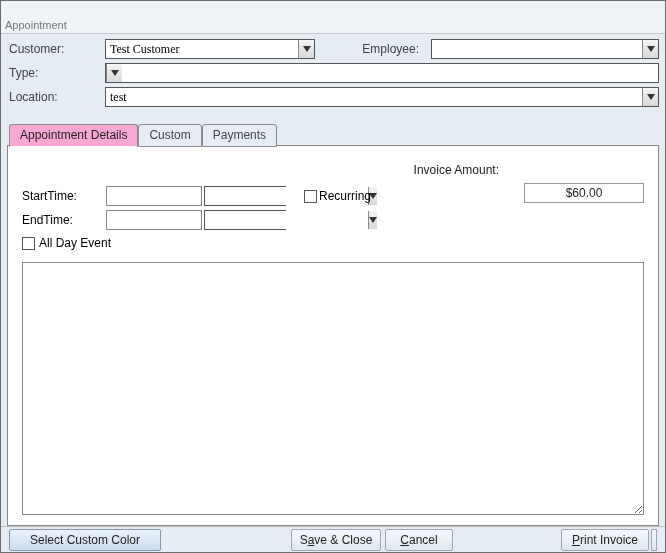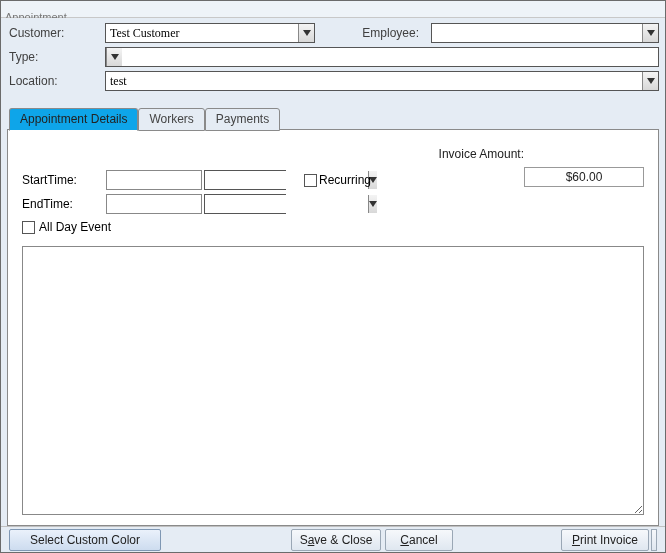--- a/index.html
+++ b/index.html
@@ -17,21 +17,21 @@
     width: 666px;
     height: 553px;
     border: 1px solid #6b6b6b;
     background: #e5ecf4;
     display: flex;
     flex-direction: column;
   }
   .titlebar {
     height: 16px;
     line-height: 16px;
-    padding: 8px 4px;
+    padding: 16px 4px;
     font-size: 11px;
     color: #777;
     background: #eef3f8;
     border-bottom: 1px solid #c8c8c8;
   }
   .header-area {
     padding: 4px 6px 6px 6px;
     background: #e5ecf4;
   }
   .form-row {
@@ -98,38 +98,38 @@
     background: #e5ecf4;
     border: 1px solid #8a8a8a;
     border-bottom: 1px solid #8a8a8a;
     border-radius: 3px 3px 0 0;
     margin-right: 0px;
     cursor: pointer;
     position: relative;
     top: 1px;
   }
   .tab.active {
-    background: #0ea5e9;
+    background: #f9a8d4;
     border-bottom: 1px solid #fff;
     color: #222;
     z-index: 2;
   }
   .tabpanel {
     flex: 1;
     background: #fff;
     border: 1px solid #8a8a8a;
     padding: 12px 14px 10px 14px;
     display: flex;
     flex-direction: column;
   }
   .invoice-row {
     display: flex;
     align-items: center;
     justify-content: flex-end;
-    gap: 0;
+    gap: 25px;
     height: 24px;
     margin-bottom: 2px;
   }
   .invoice-label { color: #222; font-size: 12px; }
   .invoice-field {
     width: 120px;
     height: 20px;
     border: 1px solid #999;
     background: #fff;
     display: flex;
@@ -268,21 +268,21 @@
               <path d="M0 0 L8 0 L4 6 Z" fill="#333"></path>
             </svg>
         </div>
       </div>
     </div>
   </div>
 
   <div class="tabs-wrap">
     <div class="tabstrip">
       <div class="tab active">Appointment Details</div>
-      <div class="tab">Workers</div>
+      <div class="tab">Custom</div>
       <div class="tab">Payments</div>
     </div>
 
     <div class="tabpanel">
       <div class="invoice-row">
         <div class="invoice-label">Invoice Amount:</div>
         <div class="invoice-field">$60.00</div>
       </div>
 
       <div class="times-row">

